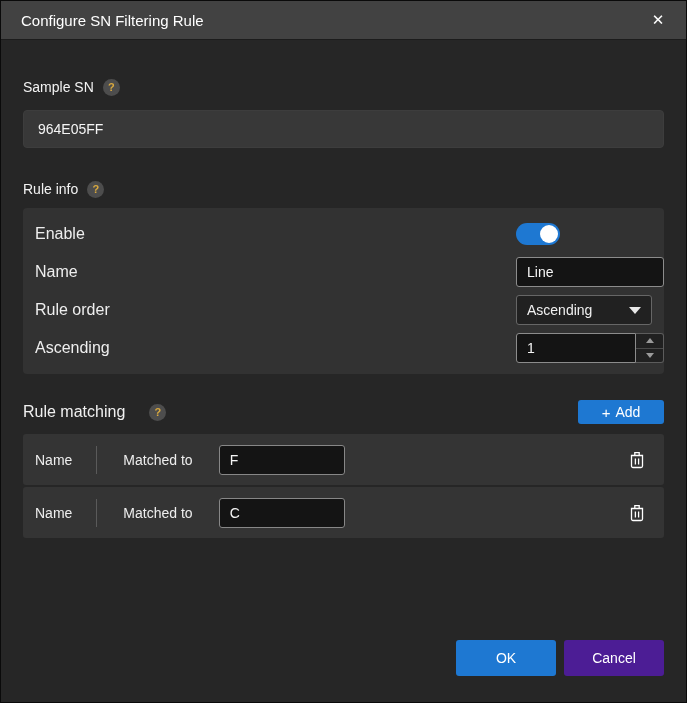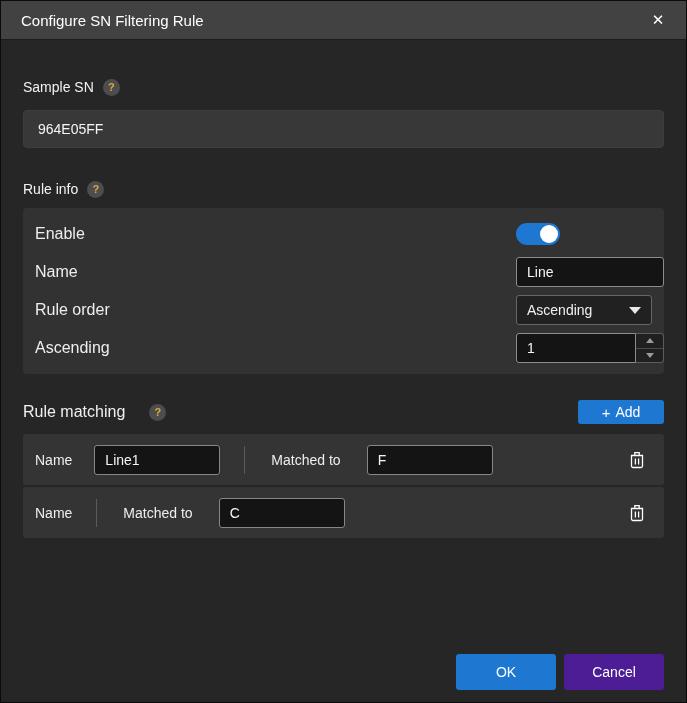--- a/index.html
+++ b/index.html
@@ -233,21 +233,21 @@
     justify-content: center;
     cursor: pointer;
     margin-right: 2px;
     background: transparent;
     border: none;
     padding: 0;
   }
   
   .footer {
     position: absolute;
-    bottom: 12px;
+    bottom: 26px;
     right: 22px;
     display: flex;
     gap: 8px;
   }
   .btn {
     width: 100px;
     height: 36px;
     border: none;
     border-radius: 3px;
     font-size: 14px;
@@ -337,21 +337,20 @@
       <button class="add-btn">
         <span class="plus">+</span>
         <span>Add</span>
       </button>
     </div>
 
     <div class="match-list">
 
       <div class="match-row">
         <span class="m-label">Name</span>
-        <input class="dark-input m-input" type="text" value="Line1" style="">
         <span class="v-divider"></span>
         <span class="m-label">Matched to</span>
         <input class="dark-input m-input2" type="text" value="F" style="">
         <span class="row-spacer"></span>
         <button class="trash-btn">
           <svg width="16" height="18" viewBox="0 0 16 18" fill="none">
             <path d="M2.5 4.5 H13.5 V15 a1.5 1.5 0 0 1 -1.5 1.5 H4 A1.5 1.5 0 0 1 2.5 15 Z" stroke="#ffffff" stroke-width="1.3"></path>
             <path d="M5.8 4.2 V1.7 H10.2 V4.2" stroke="#ffffff" stroke-width="1.3"></path>
             <line x1="6.4" y1="7.5" x2="6.4" y2="13.5" stroke="#ffffff" stroke-width="1.3"></line>
             <line x1="9.6" y1="7.5" x2="9.6" y2="13.5" stroke="#ffffff" stroke-width="1.3"></line>

